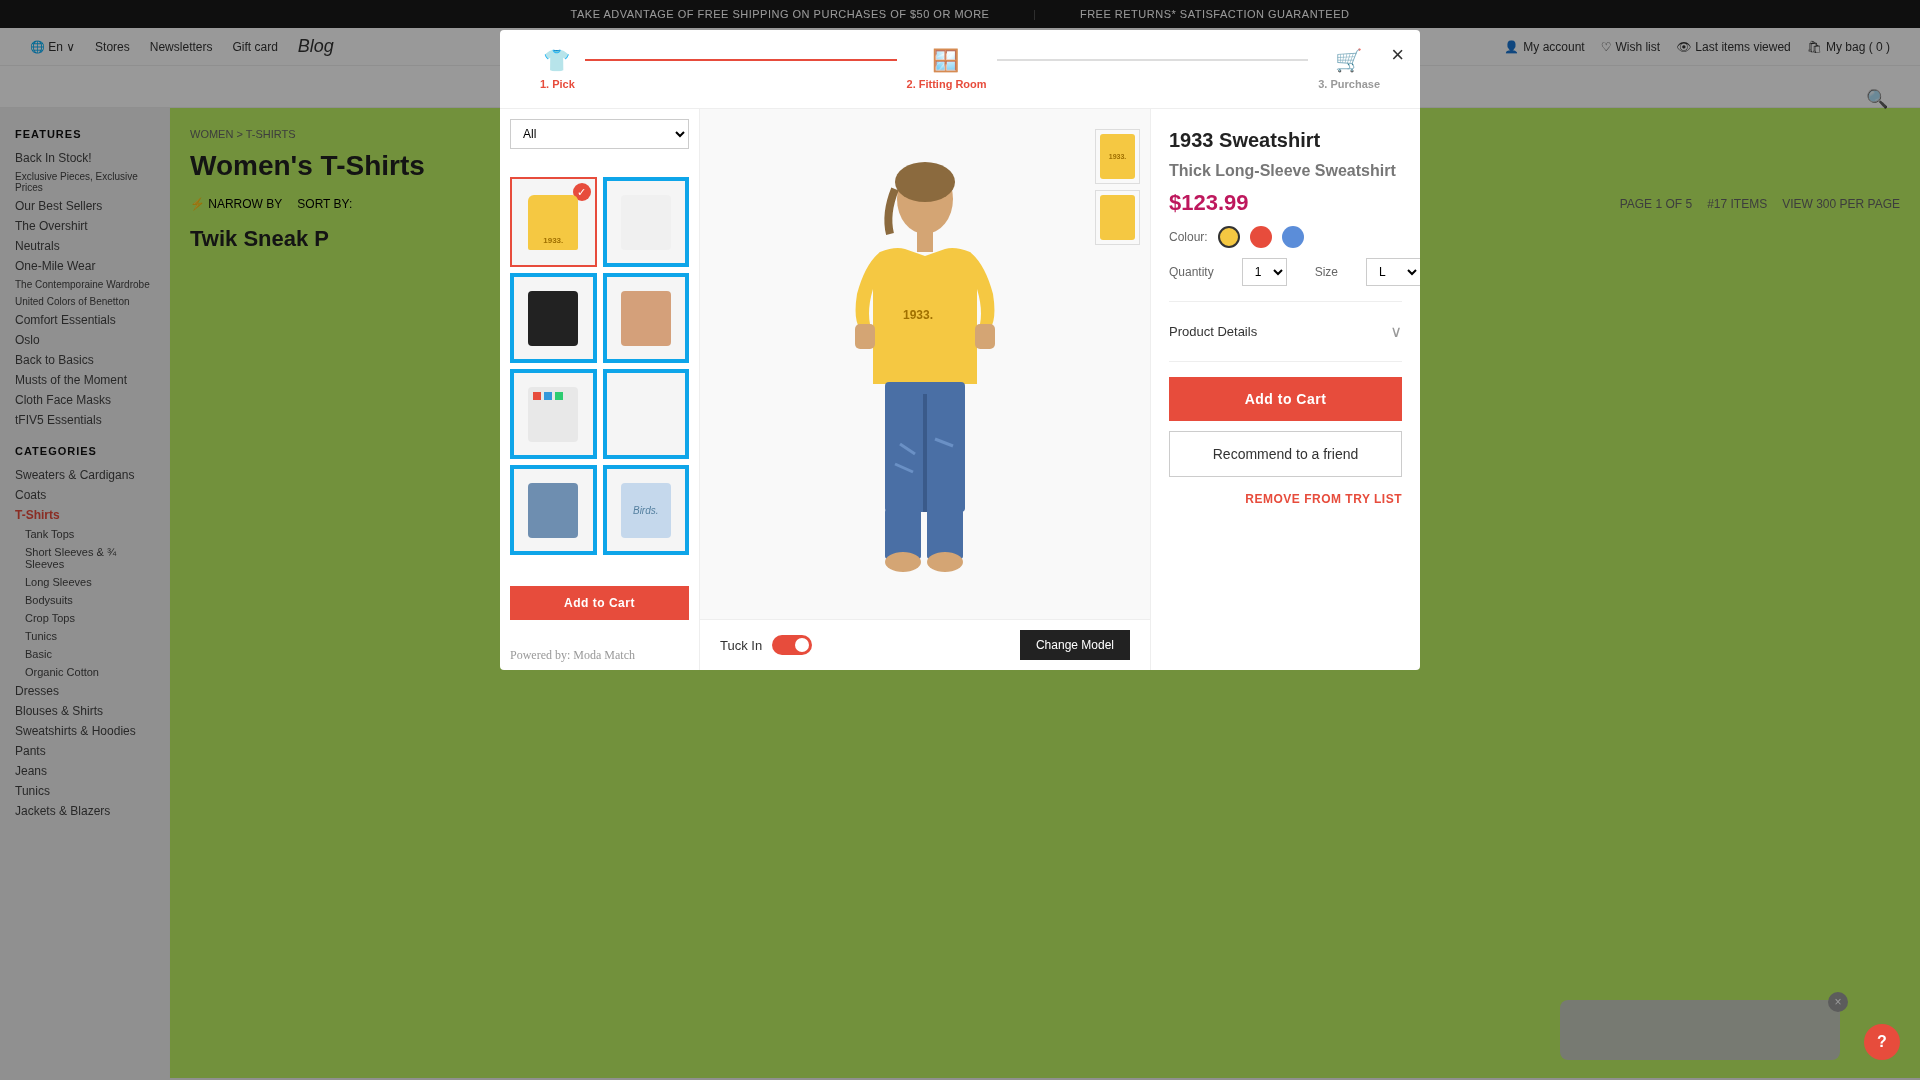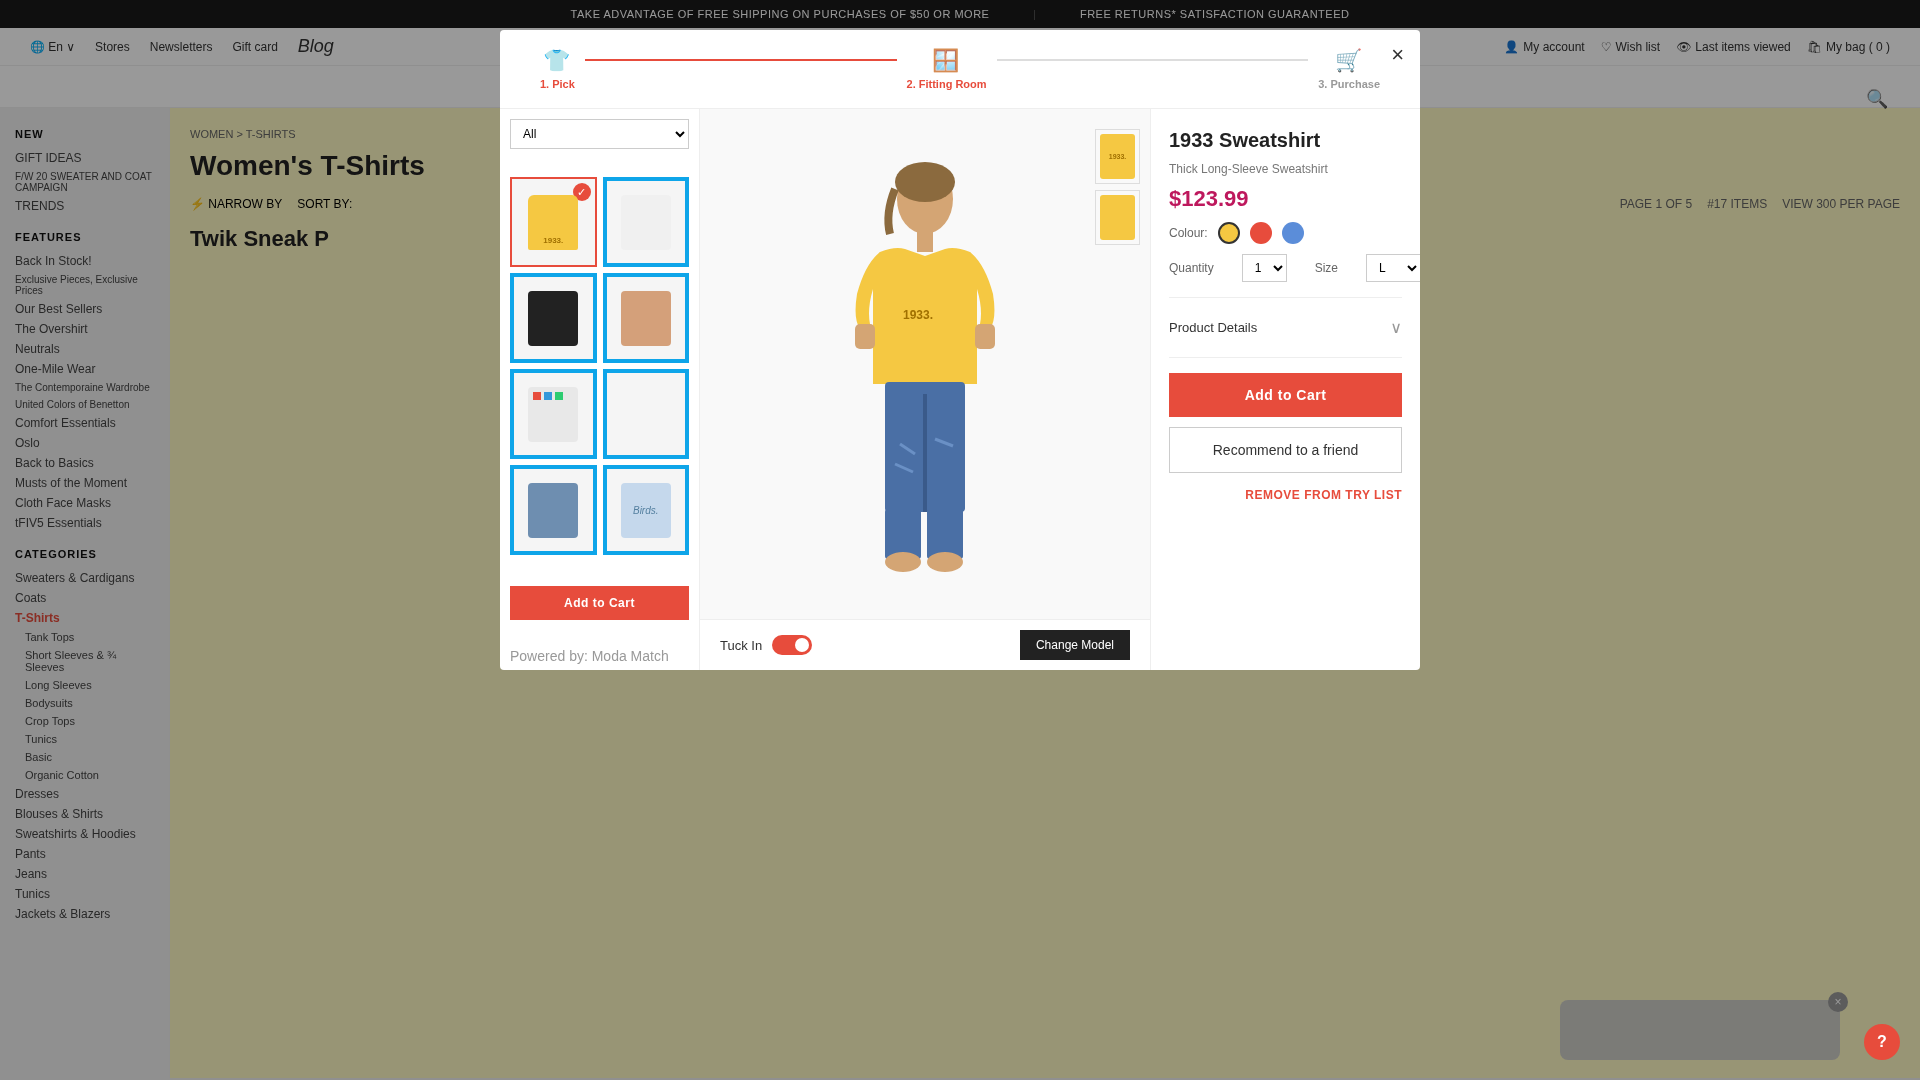--- a/index.html
+++ b/index.html
@@ -58,21 +58,21 @@
     .sidebar-section { margin-bottom: 15px; }
     .sidebar-title { font-weight: bold; font-size: 11px; letter-spacing: 1px; color: #111; margin-bottom: 8px; }
     .sidebar-item { color: #444; padding: 3px 0; cursor: pointer; font-size: 12px; }
     .sidebar-item.active { color: #e74c3c; font-weight: bold; }
     .sidebar-item.sub { padding-left: 10px; font-size: 11px; }
 
     
     .main-area {
       flex: 1;
       padding: 20px;
-      background: #fef9c3;
+      background: #bef264;
       overflow: hidden;
     }
 
     
     .breadcrumb { font-size: 11px; color: #666; margin-bottom: 10px; }
 
     
     .page-title { font-size: 28px; font-weight: bold; color: #222; margin-bottom: 15px; }
 
     
@@ -210,24 +210,25 @@
       padding: 10px;
       width: 100%;
       font-size: 12px;
       font-weight: bold;
       cursor: pointer;
       margin-top: 8px;
       letter-spacing: 0.5px;
     }
 
     .powered-by {
-      font-size: 14px;
+      font-size: 12px;
       color: #999;
       text-align: left;
       margin-top: 5px;
+      font-family: Liberation Serif, serif;
     }
 
     
     .modal-center {
       flex: 1;
       position: relative;
       background: #f9f9f9;
       display: flex;
       flex-direction: column;
     }
@@ -309,22 +310,23 @@
       overflow-y: auto;
     }
 
     .product-name {
       font-size: 20px;
       font-weight: bold;
       color: #222;
     }
 
     .product-subtitle {
-      font-size: 12px;
+      font-size: 16px;
       color: #777;
+      font-weight: bold;
     }
 
     .product-price {
       font-size: 22px;
       font-weight: bold;
       color: #be185d;
     }
 
     .color-section { display: flex; align-items: center; gap: 10px; }
     .color-label { font-size: 12px; color: #666; }
@@ -491,26 +493,20 @@
     <span>MEN</span>
     <span>HOME</span>
     <span>FABRIQUE 1840</span>
     <span>VISION</span>
     <span class="search-icon-nav">🔍</span>
   </div>
 
   <div class="bg-main">
 
     <div class="sidebar">
-      <div class="sidebar-section">
-        <div class="sidebar-title">NEW</div>
-        <div class="sidebar-item">GIFT IDEAS</div>
-        <div class="sidebar-item" style="font-size:10px;">F/W 20 SWEATER AND COAT CAMPAIGN</div>
-        <div class="sidebar-item">TRENDS</div>
-      </div>
       <div class="sidebar-section">
         <div class="sidebar-title">FEATURES</div>
         <div class="sidebar-item">Back In Stock!</div>
         <div class="sidebar-item" style="font-size:10px;">Exclusive Pieces, Exclusive Prices</div>
         <div class="sidebar-item">Our Best Sellers</div>
         <div class="sidebar-item">The Overshirt</div>
         <div class="sidebar-item">Neutrals</div>
         <div class="sidebar-item">One-Mile Wear</div>
         <div class="sidebar-item" style="font-size:10px;">The Contemporaine Wardrobe</div>
         <div class="sidebar-item" style="font-size:10px;">United Colors of Benetton</div>

